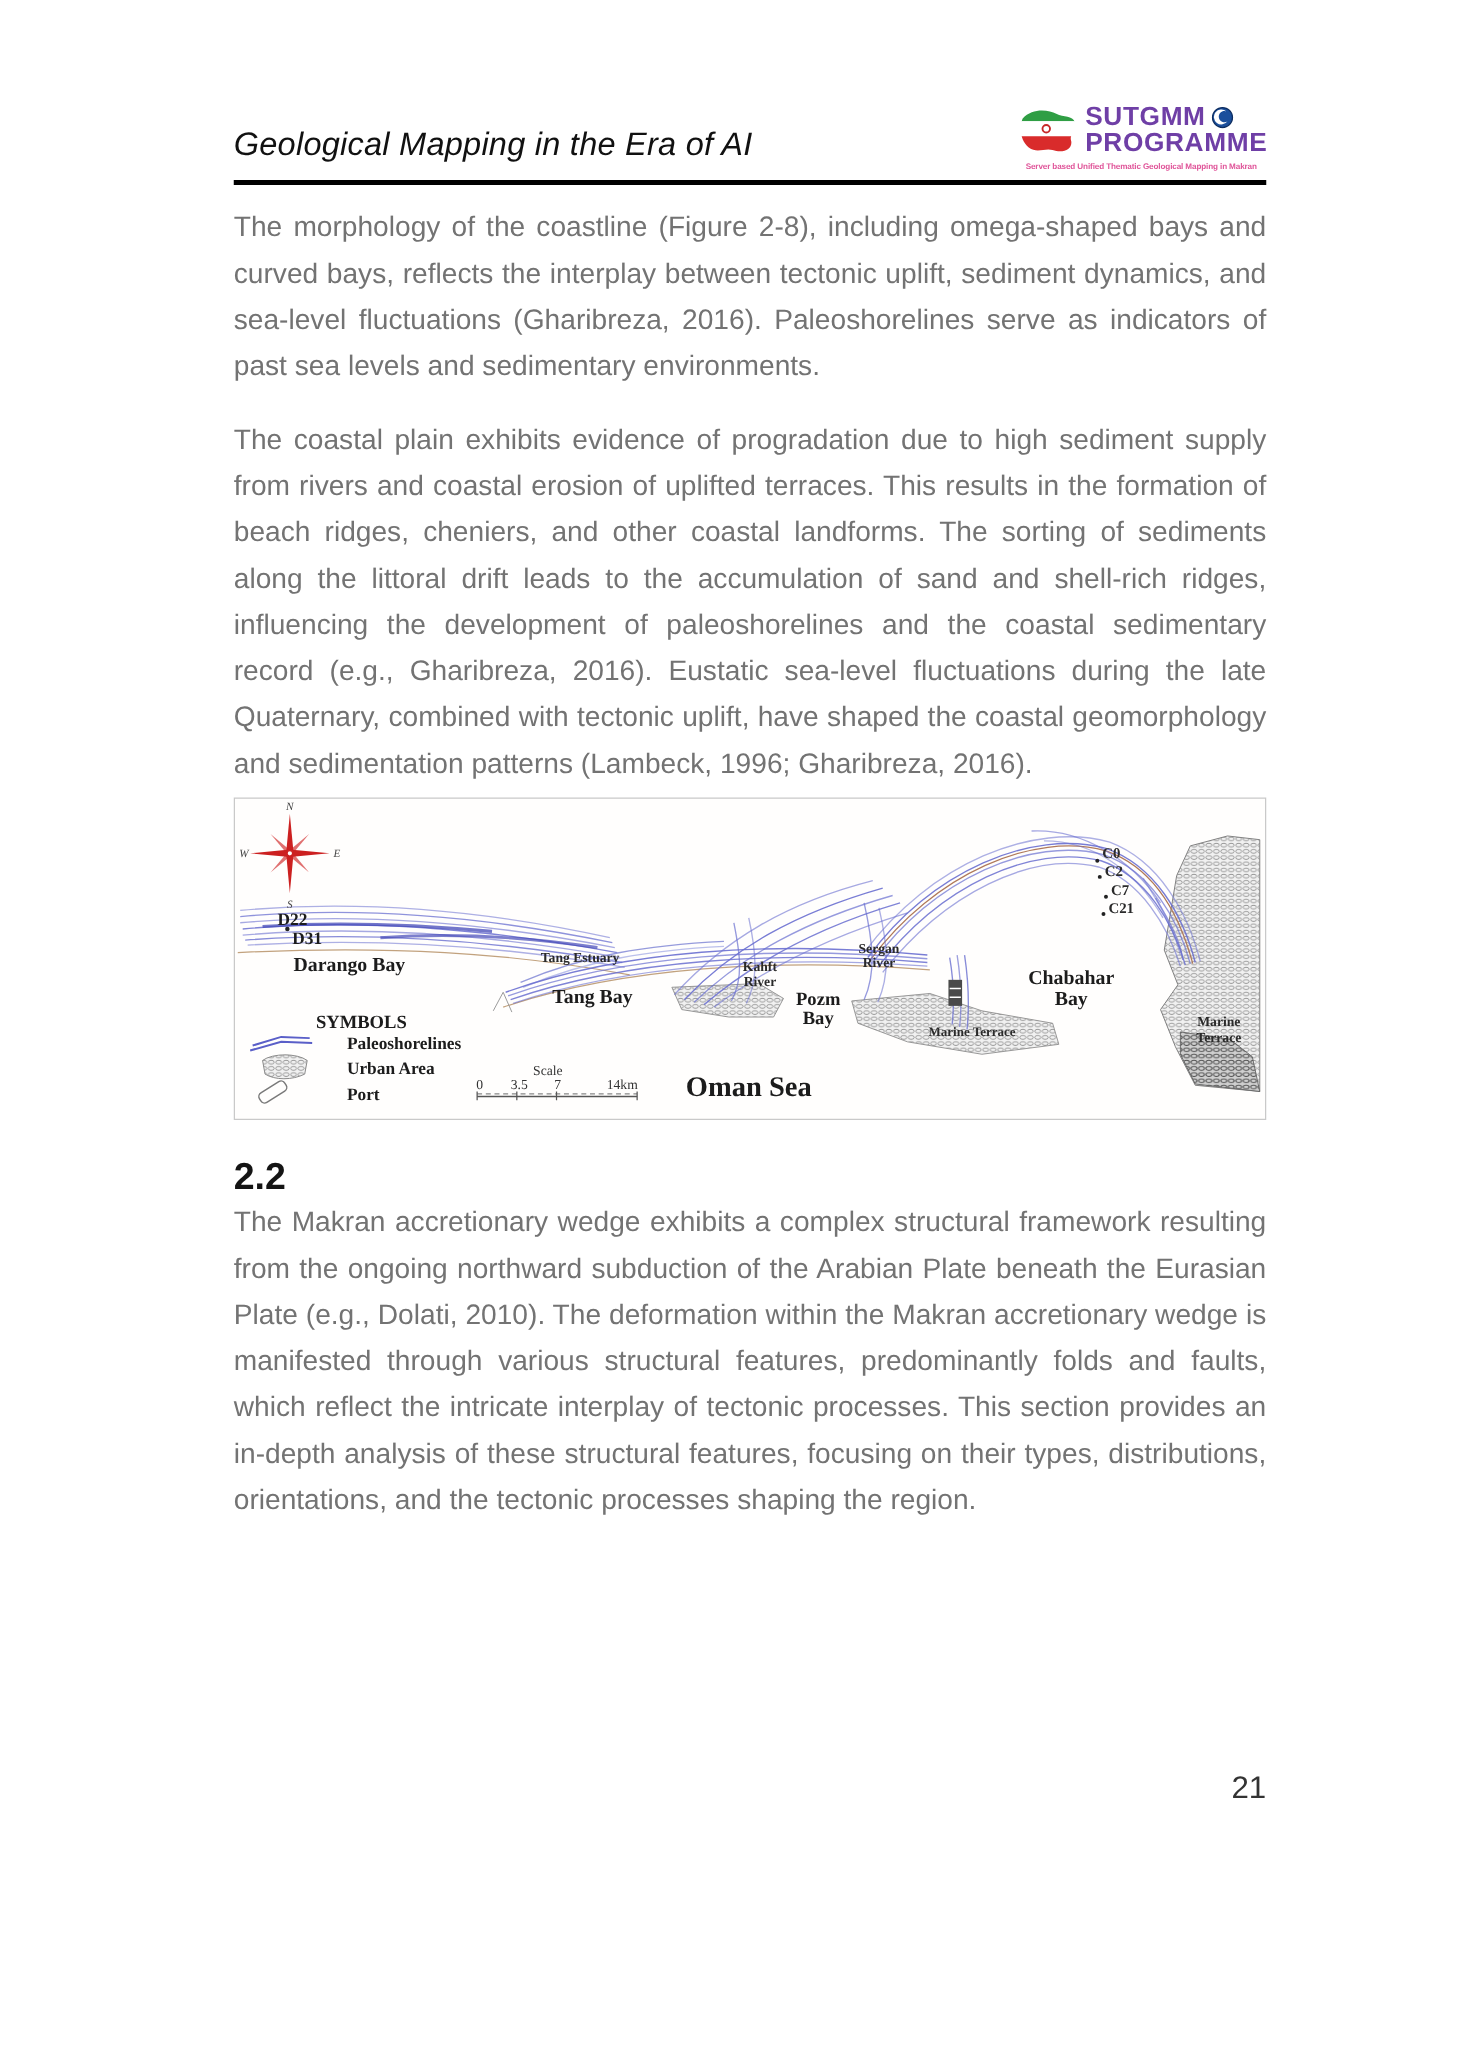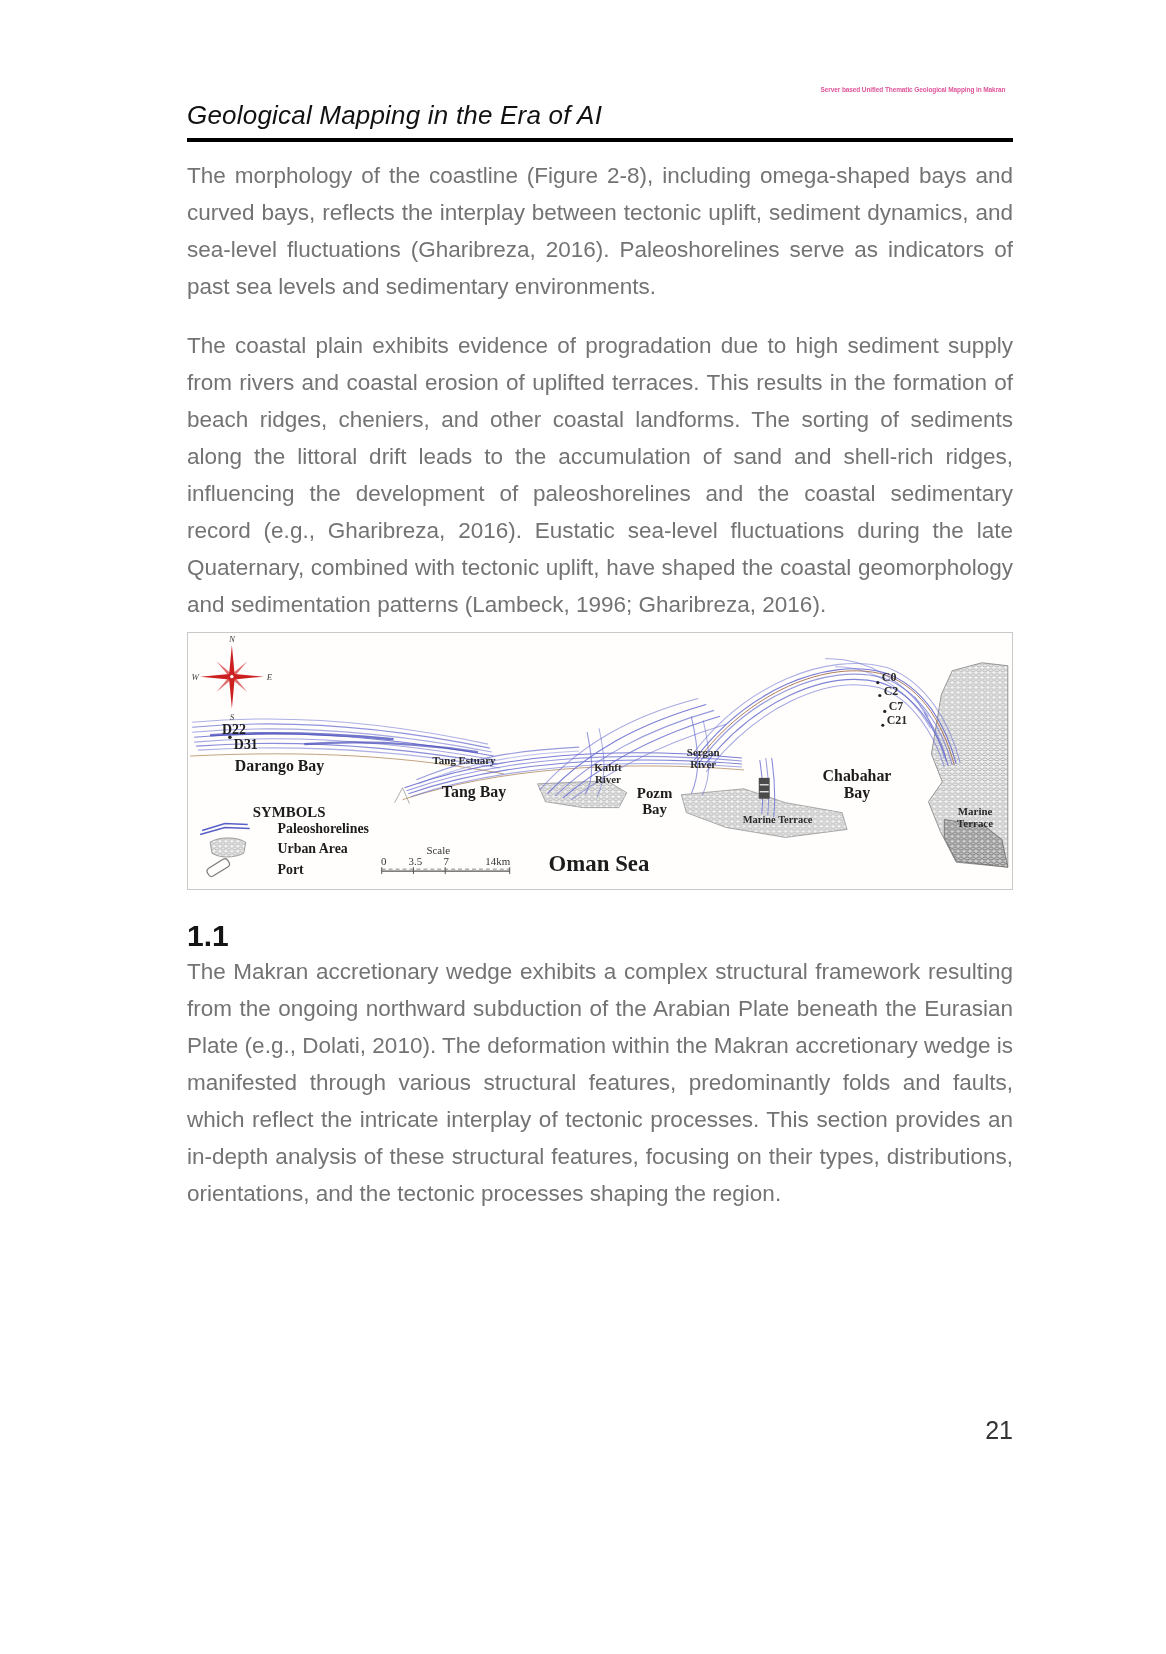--- a/index.html
+++ b/index.html
@@ -44,20 +44,45 @@
 </style>
 </head>
 <body>
 
 <div class="page">
   <div class="content">
 
     <div class="hdr">
       <div class="hdr-title">Geological Mapping in the Era of AI</div>
       <div class="logo">
+        <div class="logo-top">
+          <svg width="52" height="44" viewBox="0 0 52 44">
+            <defs>
+                <clipPath id="iranClip">
+                  <path d="M6,13 C14,4 27,6 33,9 C39,12 46,10 48,16 C49,22 43,26 45,31 C46,37 39,41 30,38 C24,36 18,41 11,36 C5,31 3,22 6,13 Z"></path>
+                </clipPath>
+              </defs>
+            <g clip-path="url(#iranClip)">
+              <rect x="0" y="0" width="52" height="15" fill="#2f9e44"></rect>
+              <rect x="0" y="15" width="52" height="12" fill="#ffffff"></rect>
+              <rect x="0" y="27" width="52" height="17" fill="#d92b2b"></rect>
+              <circle cx="25" cy="21" r="3" fill="none" stroke="#c62828" stroke-width="1.5"></circle>
+            </g>
+          </svg>
+          <div class="logo-words">
+            <div class="logo-row1">
+              <span class="logo-acronym">SUTGMM</span>
+              <svg width="18" height="18" viewBox="0 0 18 18">
+                <circle cx="9" cy="9" r="8" fill="#1b4f9c" stroke="#0d2d60" stroke-width="1"></circle>
+                <path d="M12,4 A6,6 0 1 0 13,12 A4.5,4.5 0 1 1 12,4 Z" fill="#ffffff"></path>
+              </svg>
+            </div>
+            <span class="logo-word">PROGRAMME</span>
+          </div>
+        </div>
         <div class="logo-tagline">Server based Unified Thematic Geological Mapping in Makran</div>
       </div>
     </div>
 
     <div class="rule"></div>
 
     <p class="body-par" id="p1">The morphology of the coastline (Figure 2-8), including omega-shaped bays and curved bays, reflects the interplay between tectonic uplift, sediment dynamics, and sea-level fluctuations (Gharibreza, 2016). Paleoshorelines serve as indicators of past sea levels and sedimentary environments.</p>
     <p class="body-par" id="p2">The coastal plain exhibits evidence of progradation due to high sediment supply from rivers and coastal erosion of uplifted terraces. This results in the formation of beach ridges, cheniers, and other coastal landforms. The sorting of sediments along the littoral drift leads to the accumulation of sand and shell-rich ridges, influencing the development of paleoshorelines and the coastal sedimentary record (e.g., Gharibreza, 2016). Eustatic sea-level fluctuations during the late Quaternary, combined with tectonic uplift, have shaped the coastal geomorphology and sedimentation patterns (Lambeck, 1996; Gharibreza, 2016).</p>
 
     <div class="fig-wrap">
@@ -203,20 +228,20 @@
           <line x1="193" y1="236" x2="193" y2="243" stroke="#555" stroke-width="1"></line>
           <line x1="225" y1="236" x2="225" y2="243" stroke="#555" stroke-width="1"></line>
           <line x1="257" y1="236" x2="257" y2="243" stroke="#555" stroke-width="1"></line>
           <line x1="322" y1="236" x2="322" y2="243" stroke="#555" stroke-width="1"></line>
         </g>
       </svg>
 
     </div>
 
     <div class="sec-head">
-      <span class="sec-num">1.1</span>
+      <span class="sec-num">2.2</span>
     </div>
 
     <p class="body-par" id="p3">The Makran accretionary wedge exhibits a complex structural framework resulting from the ongoing northward subduction of the Arabian Plate beneath the Eurasian Plate (e.g., Dolati, 2010). The deformation within the Makran accretionary wedge is manifested through various structural features, predominantly folds and faults, which reflect the intricate interplay of tectonic processes. This section provides an in-depth analysis of these structural features, focusing on their types, distributions, orientations, and the tectonic processes shaping the region.</p>
   </div>
 
   <div class="page-num">21</div>
 </div>
 
 </body></html>

